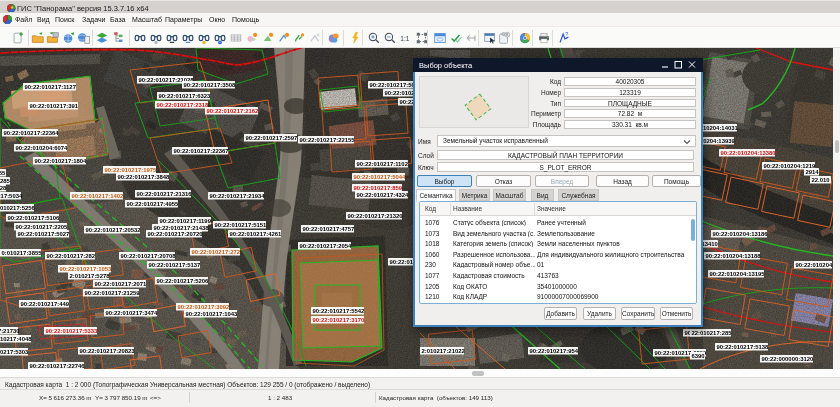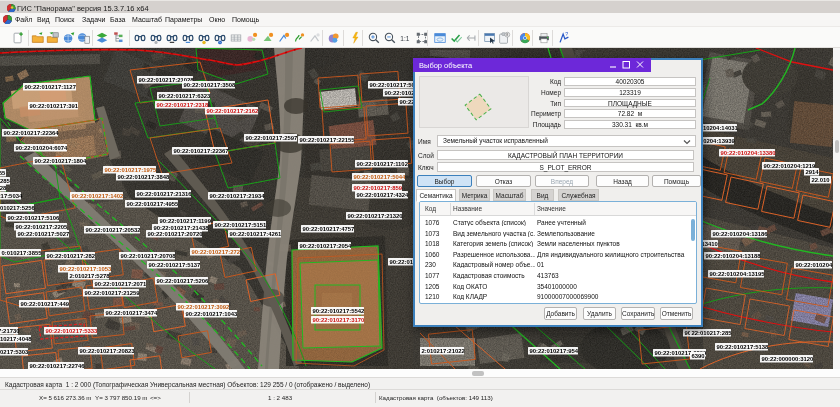--- a/index.html
+++ b/index.html
@@ -11,21 +11,21 @@
 .ts {position:absolute;top:3px;width:1px;height:16px;background:#dddbd9}
 .map {position:absolute;left:0;top:48px;width:833px;height:321px;overflow:hidden;background:#4a463e}
 .vscroll {position:absolute;left:833px;top:48px;width:7px;height:321px;background:#f5f5f5}
 .vthumb {position:absolute;left:1.5px;top:92px;width:4px;height:13px;background:#c2c2c2;border-radius:2px}
 .hscroll {position:absolute;left:0;top:369px;width:840px;height:8px;background:#fdfdfd}
 .hthumb {position:absolute;left:472px;top:371px;width:12px;height:4.5px;background:#c2c2c2;border-radius:2px}
 .status1 {position:absolute;left:0;top:377px;width:840px;height:12px;background:#f2f1f0;border-top:1px solid #dcdad8;font-size:6.5px;color:#222}
 .status2 {position:absolute;left:0;top:389px;width:840px;height:18px;background:#f2f1f0;border-top:1px solid #dcdad8;font-size:6.2px;color:#222}
 .s2sep {position:absolute;top:2px;width:1px;height:11px;background:#d4d2d0}
 .dlg {position:absolute;left:413px;top:58px;width:290px;height:269px;background:#f0efed;border:2px solid #3c80bc;box-shadow:2px 4px 10px rgba(0,0,0,0.5);font-size:7px}
-.dlg-title {position:absolute;left:-2px;top:-2px;width:238px;height:14px;background:#6d28d9;color:#fff}
+.dlg-title {position:absolute;left:-2px;top:-2px;width:290px;height:14px;background:#0f172a;color:#fff}
 .dlg-title .t {position:absolute;left:6px;top:3px;font-size:7.5px}
 .prev {position:absolute;left:4px;top:16px;width:110px;height:52px;background:#ebe9e7;border:1px solid #d8d6d4}
 .fldlab {position:absolute;font-size:6.5px;color:#222;text-align:right;width:44px}
 .fld {position:absolute;background:#fff;border:1px solid #c6c4c2;font-size:6.5px;color:#111;text-align:center;line-height:8px}
 .btn {position:absolute;background:#fdfdfd;border:1px solid #b4b2b0;border-radius:2px;font-size:6.5px;color:#222;text-align:center}
 .tab {position:absolute;top:129px;height:12px;background:#d5d3d1;border:1px solid #c8c6c2;font-size:6.5px;color:#222;text-align:center;line-height:12px}
 .tbl {position:absolute;left:4px;top:141px;width:278px;height:103px;background:#fff;border:1px solid #7ab0d8;border-radius:2px;overflow:hidden}
 .thead {position:absolute;left:0;top:0;width:100%;height:14px;background:#f7f6f5;border-bottom:1px solid #d8d8d8;font-size:6.5px;color:#333}
 .trow {position:absolute;left:0;font-size:6.5px;color:#111;width:270px;height:10.6px}
 .trow span {position:absolute;white-space:nowrap;overflow:hidden;top:0}

